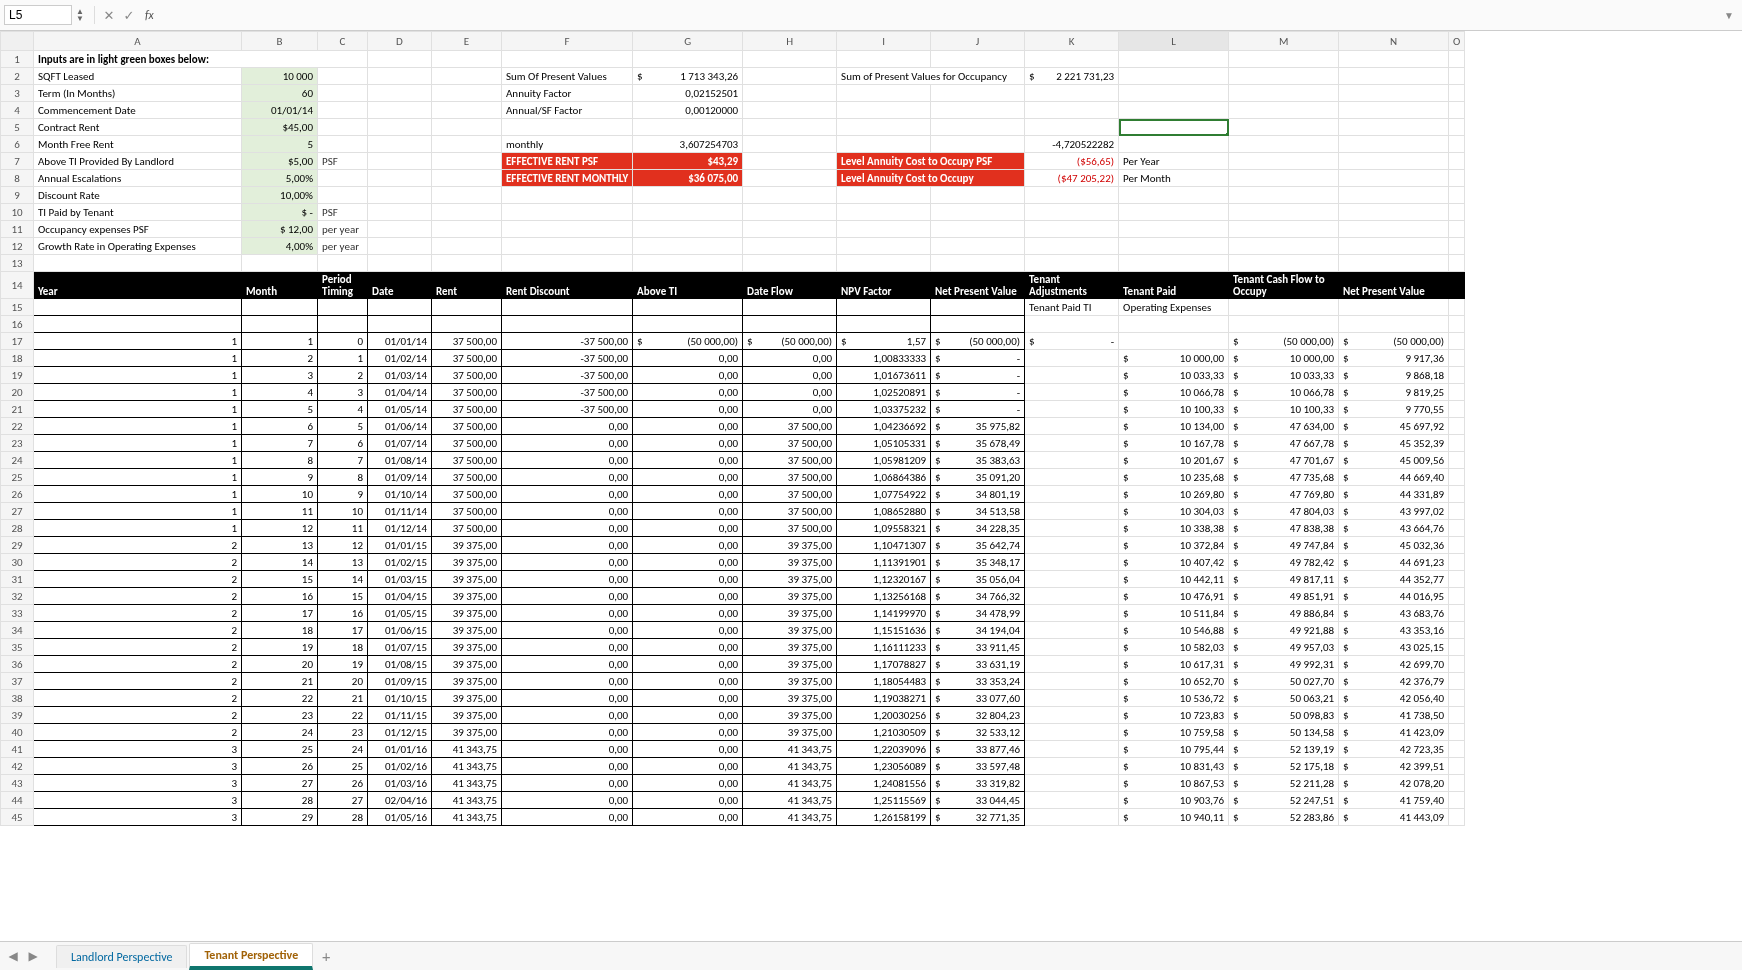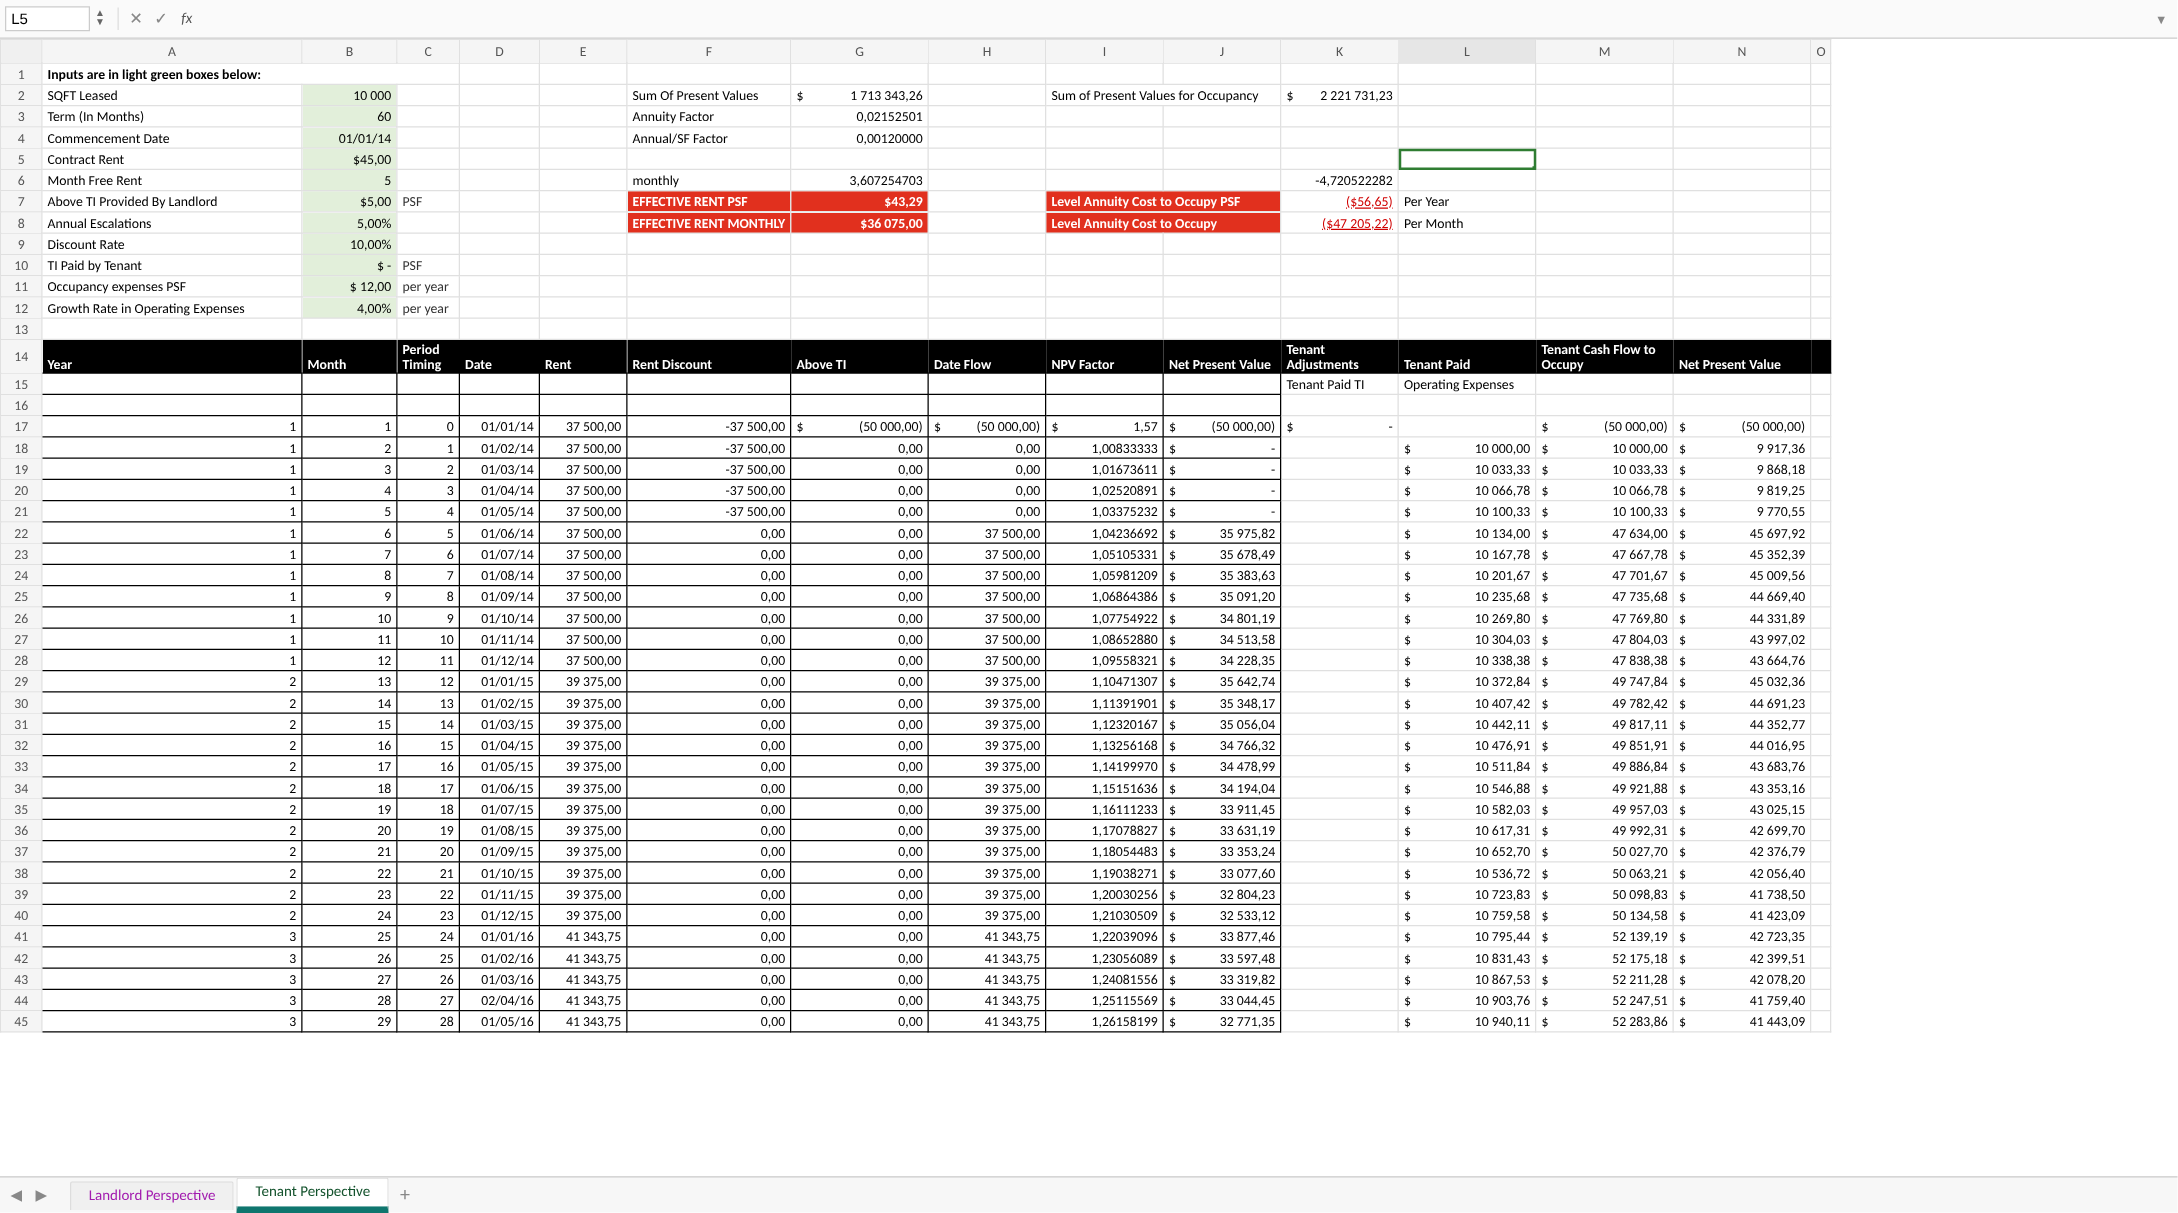--- a/index.html
+++ b/index.html
@@ -121,21 +121,21 @@
   td.green-input { background: #e2efda; text-align: right; }
   td.psf-label { text-align: left; color: #333; }
   td.bold { font-weight: bold; }
   td.red-header {
     background: #e1301e;
     color: #fff;
     font-weight: bold;
     text-align: left;
   }
   td.red-header.r { text-align: right; }
-  td.neg { color: #d00000; text-decoration: underline; }
+  td.neg { color: #d00000; }
   tr.black-header td {
     background: #000;
     color: #fff;
     font-weight: bold;
     vertical-align: bottom;
     height: 26px;
     border-color: #000;
   }
   tr.black-header td.wrap { white-space: normal; line-height: 1.1; }
   td.border-box {
@@ -173,28 +173,28 @@
     text-align: center;
     color: #888;
     font-size: 12px;
   }
   .tab {
     padding: 4px 14px;
     border: 1px solid #ddd;
     border-bottom: none;
     background: #f0f0f0;
     font-size: 12px;
-    color: #a21caf;
+    color: #0369a1;
     border-radius: 2px 2px 0 0;
   }
   .tab.active {
     background: #fff;
-    color: #14532d;
-    font-weight: normal;
-    border-bottom: 6px solid #0f766e;
+    color: #a16207;
+    font-weight: bold;
+    border-bottom: 4px solid #0f766e;
   }
   .tab-add {
     width: 22px;
     text-align: center;
     font-size: 16px;
     color: #888;
   }
 </style>
 </head>
 <body>

